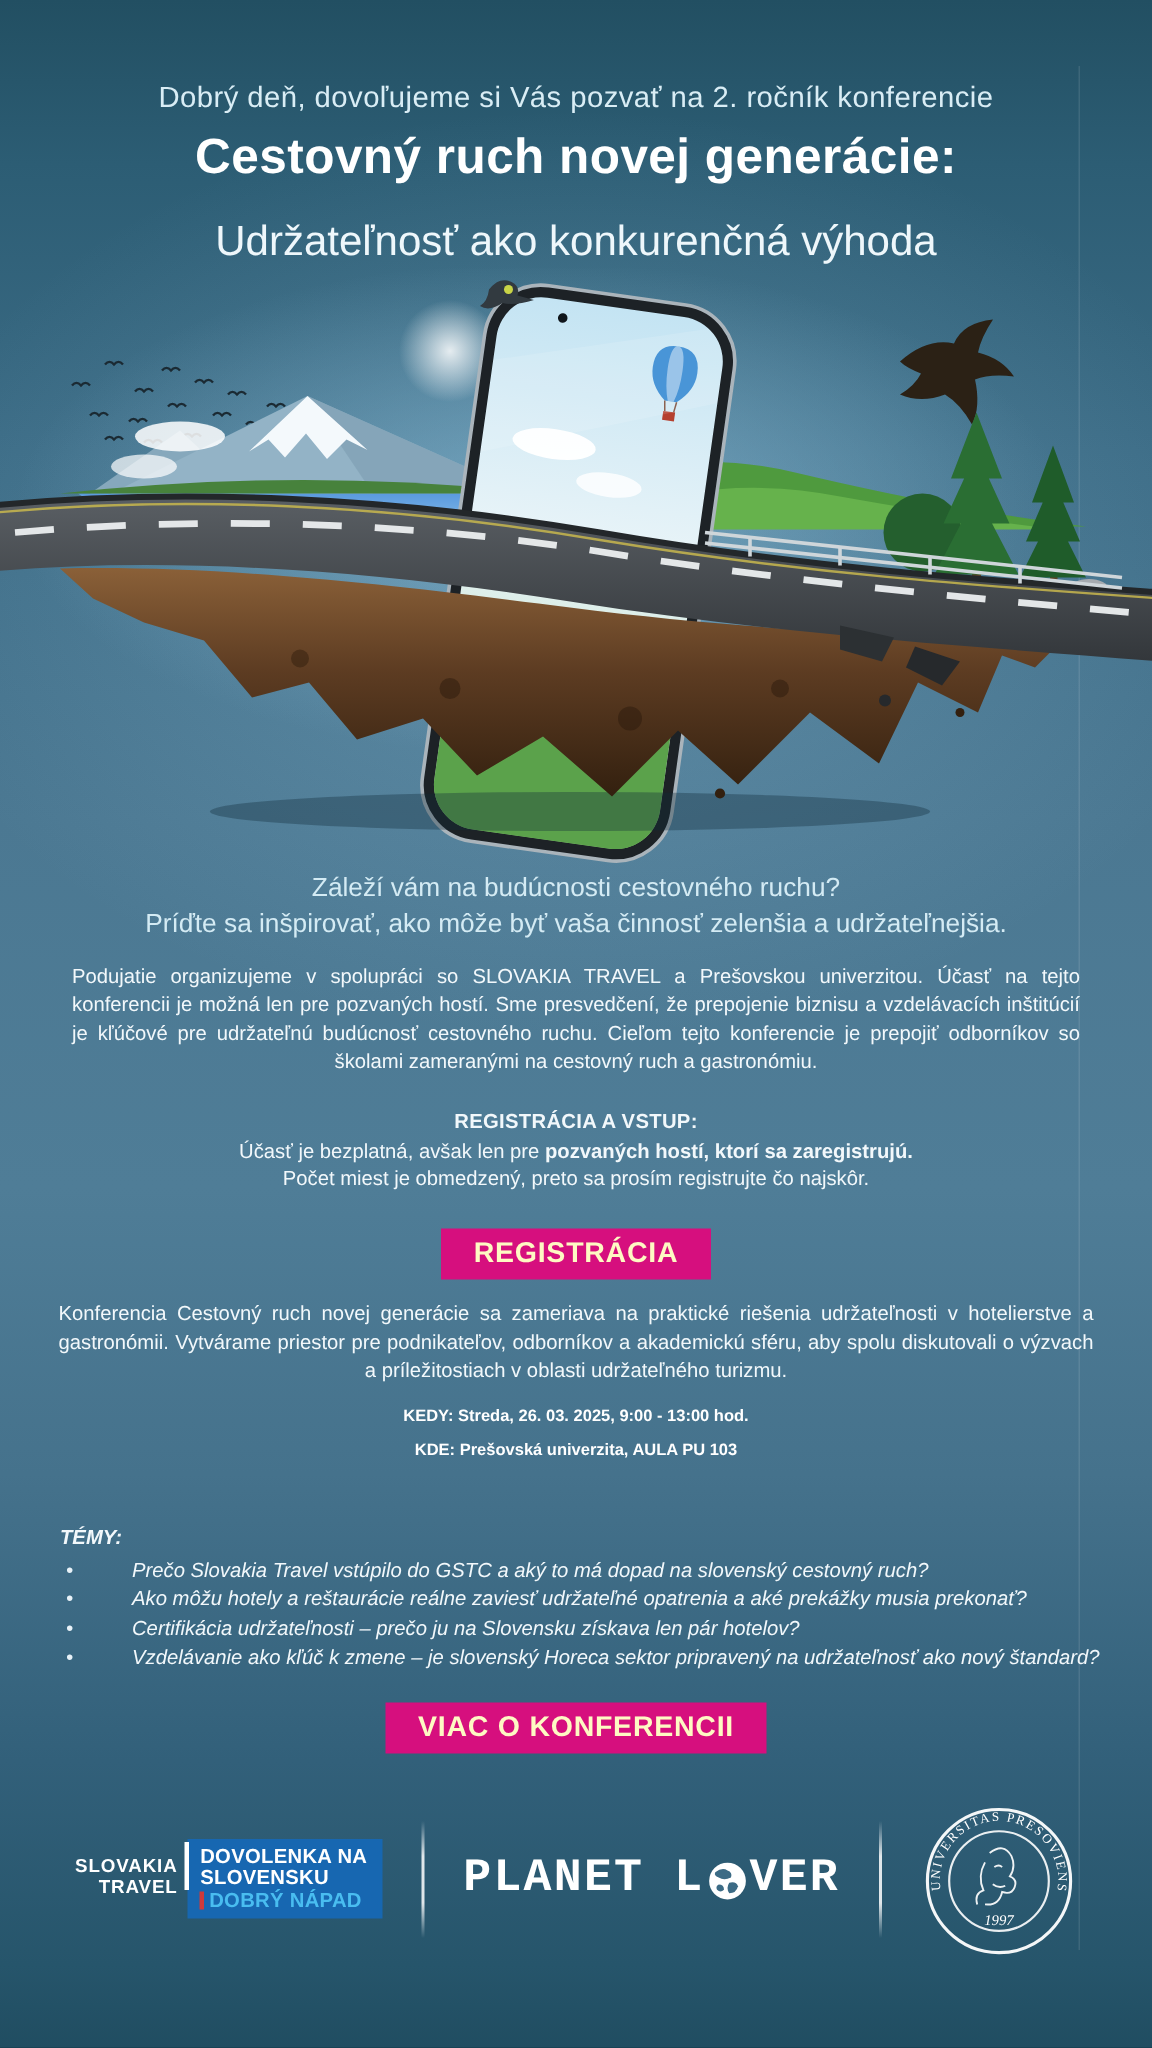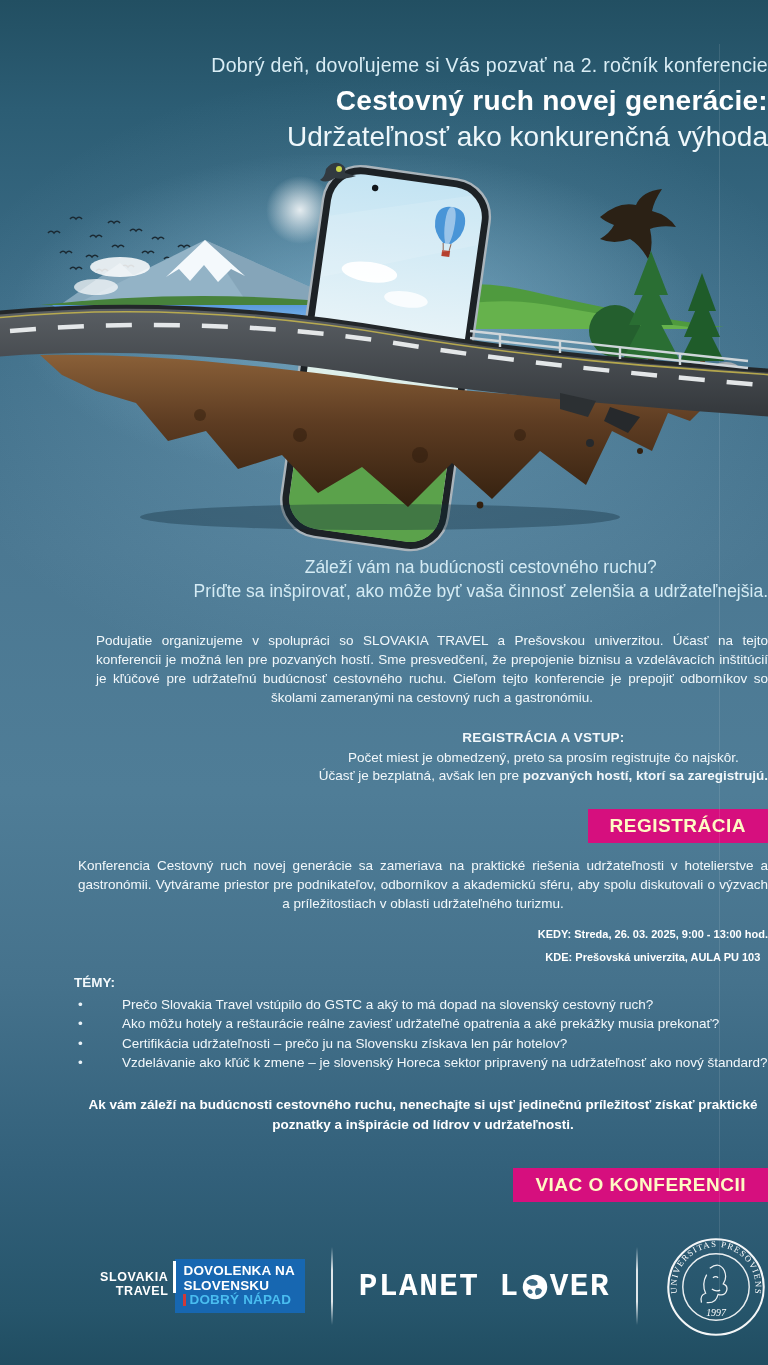--- a/index.html
+++ b/index.html
@@ -3,37 +3,37 @@
 <meta charset="utf-8">
 <style>
   html,body{margin:0;padding:0;background:#173f50;}
   .page{
     position:relative;width:768px;height:1365px;overflow:hidden;
     font-family:"Liberation Sans","DejaVu Sans",sans-serif;
     color:#fff;
     background:
       radial-gradient(ellipse 640px 430px at 50% 28%, rgba(150,195,220,.30), rgba(150,195,220,0) 72%),
       linear-gradient(180deg,#224f62 0%,#2c5d74 8%,#3c6c86 22%,#4b7892 40%,#4f7d97 58%,#45728c 72%,#32607a 86%,#26556b 96%,#204d61 100%);
-    display:flex;flex-direction:column;align-items:flex-end;
+    display:flex;flex-direction:column;align-items:center;
   }
   .edge-artifact{position:absolute;right:48px;top:44px;height:1256px;width:1px;background:rgba(255,255,255,.10);}
   .greeting{margin-top:54px;font-size:19.5px;color:#d9edf5;letter-spacing:.3px;}
-  .title1{margin-top:8px;font-size:28px;font-weight:bold;letter-spacing:.3px;}
-  .title2{margin-top:4px;font-size:28px;font-weight:normal;color:#eef7fb;}
+  .title1{margin-top:8px;font-size:33px;font-weight:bold;letter-spacing:.3px;}
+  .title2{margin-top:22px;font-size:28px;font-weight:normal;color:#eef7fb;}
   .hero{width:768px;height:400px;margin-top:2px;position:relative;}
   .lead{margin-top:0;text-align:center;color:#d4ebf4;font-size:17.5px;line-height:24px;}
-  .para{width:672px;text-align:justify;text-align-last:center;font-size:13.5px;line-height:19px;color:#f2f8fb;margin:28px 0 0 0;}
+  .para{width:672px;text-align:justify;text-align-last:center;font-size:13.5px;line-height:19px;color:#f2f8fb;margin:14px 0 0 0;}
   .reg{margin-top:22px;text-align:center;font-size:13.5px;line-height:18px;color:#f2f8fb;}
   .reg .h{font-weight:bold;font-size:13.5px;letter-spacing:.2px;margin-bottom:2px;}
   .btn{display:inline-block;background:#d60f7e;color:#fef9c3;font-weight:bold;font-size:19px;
        letter-spacing:.5px;padding:6px 22px;text-decoration:none;cursor:pointer;}
   .btn.reg-btn{margin-top:24px;}
   .about{width:690px;margin-top:13px;}
   .details{margin-top:10px;text-align:center;font-weight:bold;font-size:11px;line-height:23px;color:#fff;}
-  .topics{width:700px;margin-top:4px;font-size:13.5px;line-height:19.5px;color:#f2f8fb;}
+  .topics{width:700px;margin-top:36px;font-size:13.5px;line-height:19.5px;color:#f2f8fb;font-style:italic;}
   .topics .h{font-weight:bold;margin:0 0 2px 6px;font-size:13.5px;}
   .topics ul{list-style:none;margin:0;padding:0;}
   .topics li{display:flex;align-items:flex-start;}
   .topics .bullet{width:12px;margin-left:10px;flex:none;color:#e8f2f8;}
   .topics .ti{margin-left:32px;flex:1;}
   .closing{width:690px;margin-top:22px;text-align:center;font-weight:bold;font-size:13.5px;line-height:20px;}
   .btn.cta-btn{margin-top:20px;}
   .logo-row{margin-top:28px;height:112px;display:flex;align-items:center;justify-content:center;gap:26px;}
   .vdiv{width:2px;height:78px;flex:none;
         background:linear-gradient(180deg,rgba(255,255,255,0),rgba(255,255,255,.85) 30%,rgba(255,255,255,.85) 70%,rgba(255,255,255,0));}
@@ -199,24 +199,24 @@
 
   <div class="lead">
     <div>Záleží vám na budúcnosti cestovného ruchu?</div>
     <div>Príďte sa inšpirovať, ako môže byť vaša činnosť zelenšia a udržateľnejšia.</div>
   </div>
 
   <p class="para">Podujatie organizujeme v spolupráci so SLOVAKIA TRAVEL a Prešovskou univerzitou. Účasť na tejto konferencii je možná len pre pozvaných hostí. Sme presvedčení, že prepojenie biznisu a vzdelávacích inštitúcií je kľúčové pre udržateľnú budúcnosť cestovného ruchu. Cieľom tejto konferencie je prepojiť odborníkov so školami zameranými na cestovný ruch a gastronómiu.</p>
 
   <div class="reg">
     <div class="h">REGISTRÁCIA A VSTUP:</div>
-    <div>Počet miest je obmedzený, preto sa prosím registrujte čo najskôr.</div>
     <div>
       <span>Účasť je bezplatná, avšak len pre </span><strong>pozvaných hostí, ktorí sa zaregistrujú.</strong>
     </div>
+    <div>Počet miest je obmedzený, preto sa prosím registrujte čo najskôr.</div>
   </div>
 
   <a class="btn reg-btn">REGISTRÁCIA</a>
 
   <p class="para about">Konferencia Cestovný ruch novej generácie sa zameriava na praktické riešenia udržateľnosti v hotelierstve a gastronómii. Vytvárame priestor pre podnikateľov, odborníkov a akademickú sféru, aby spolu diskutovali o výzvach a príležitostiach v oblasti udržateľného turizmu.</p>
 
   <div class="details">
     <div>KEDY: Streda, 26. 03. 2025, 9:00 - 13:00 hod.</div>
     <div>KDE: Prešovská univerzita, AULA PU 103</div>
   </div>
@@ -236,21 +236,20 @@
           <span class="bullet">•</span>
           <span class="ti">Certifikácia udržateľnosti – prečo ju na Slovensku získava len pár hotelov?</span>
         </li>
       <li>
           <span class="bullet">•</span>
           <span class="ti">Vzdelávanie ako kľúč k zmene – je slovenský Horeca sektor pripravený na udržateľnosť ako nový štandard?</span>
         </li>
     </ul>
   </div>
 
-  <p class="closing">Ak vám záleží na budúcnosti cestovného ruchu, nenechajte si ujsť jedinečnú príležitosť získať praktické poznatky a inšpirácie od lídrov v udržateľnosti.</p>
 
   <a class="btn cta-btn">VIAC O KONFERENCII</a>
 
   <div class="logo-row">
 
     <div class="st">
       <div class="st-name">
         <div>SLOVAKIA</div>
         <div>TRAVEL</div>
       </div>

